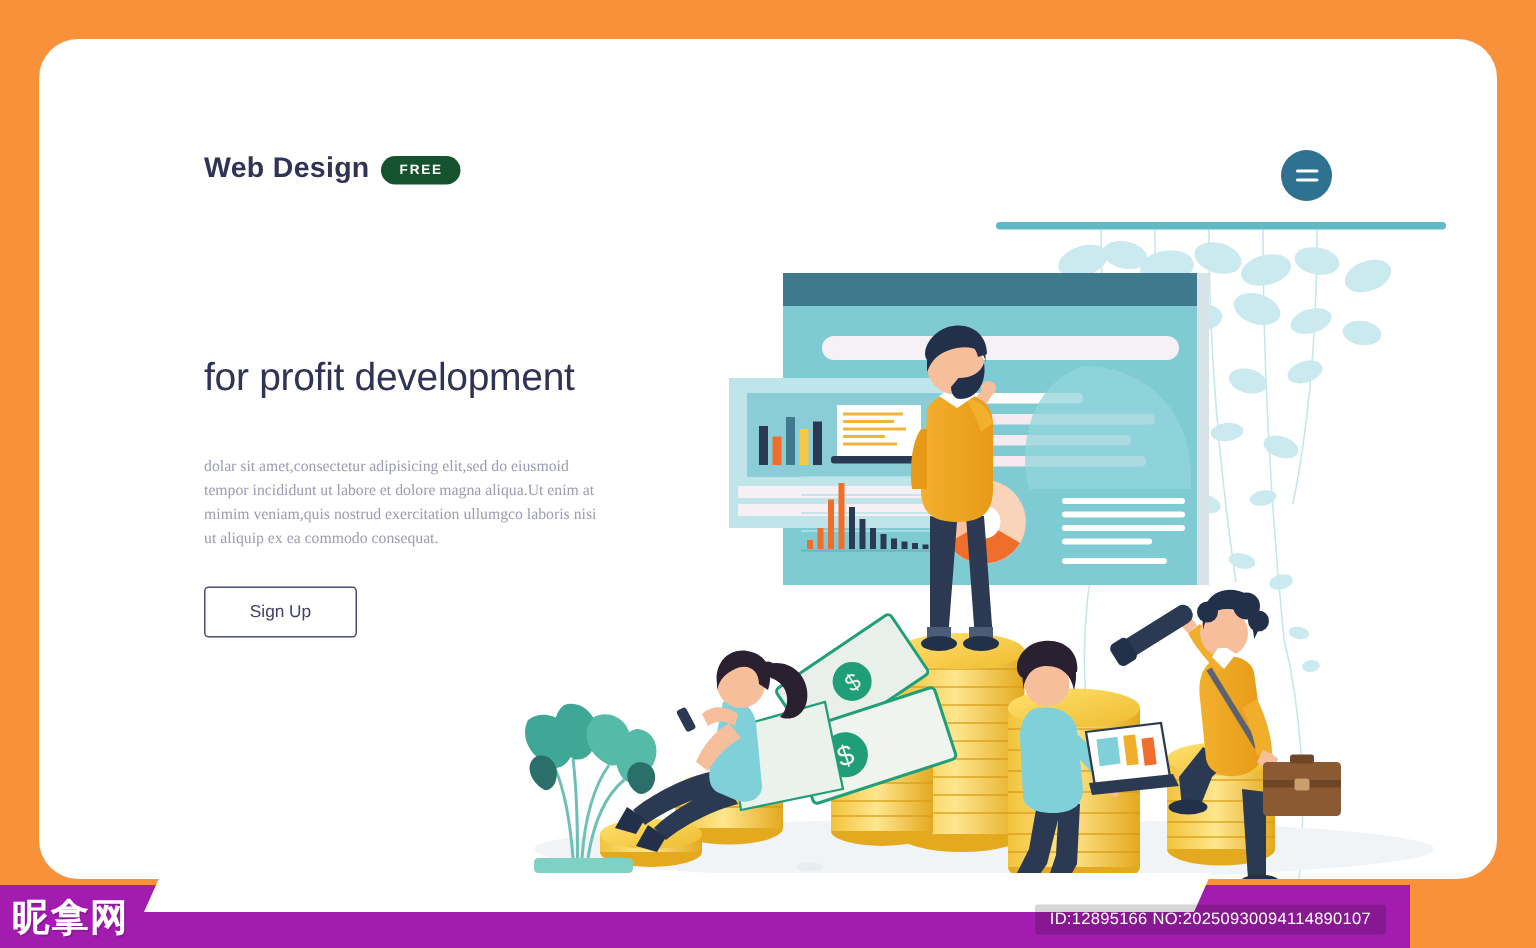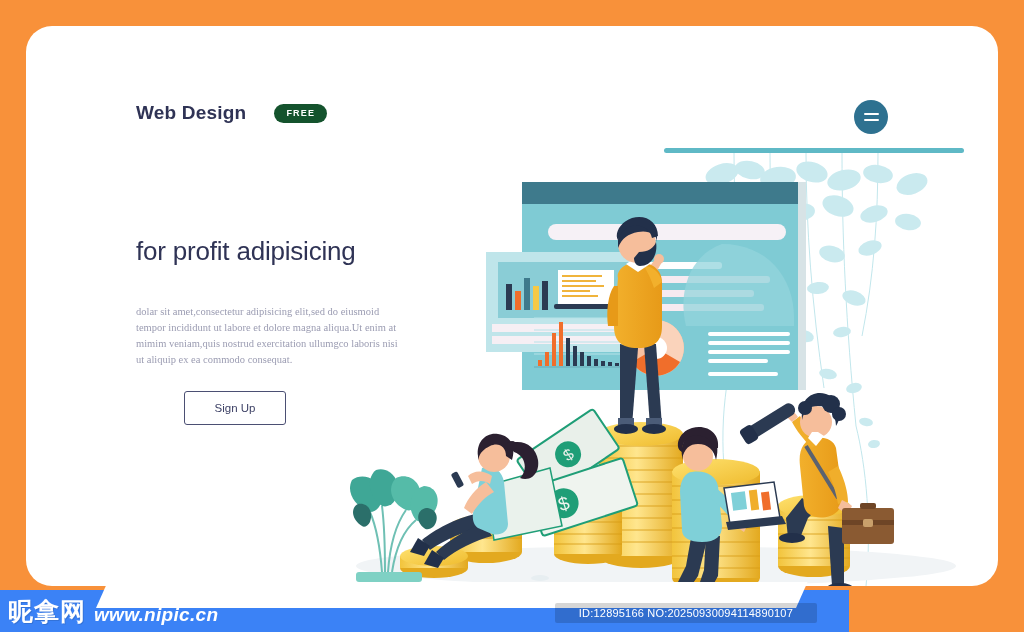--- a/index.html
+++ b/index.html
@@ -16,21 +16,21 @@
     position:absolute;
     left:26px;top:26px;width:972px;height:560px;
     background:#ffffff;
     border-radius:26px;
     overflow:hidden;
   }
 
   
   .brand{
     position:absolute;left:110px;top:76px;
-    display:flex;align-items:center;gap:28px;
+    display:flex;align-items:center;gap:8px;
   }
   .brand-name{
     font-size:19px;font-weight:bold;color:#2F3355;letter-spacing:.2px;
   }
   .badge-free{
     background:#14532d;color:#ffffff;
     font-size:9px;font-weight:bold;letter-spacing:1.2px;
     padding:5px 12px;border-radius:11px;line-height:1;
   }
   .menu-btn{
@@ -55,50 +55,50 @@
   .hero p{
     margin:38px 0 0 0;width:268px;
     font-family:"Liberation Serif", serif;
     font-size:10.5px;line-height:1.55;color:#9B9CB2;
   }
   .btn-signup{
     margin-top:22px;display:inline-block;
     width:100px;padding:10px 0;text-align:center;
     border:1px solid #4B4F73;border-radius:3px;
     background:#ffffff;color:#3E4266;
-    font-size:11.5px;cursor:pointer;margin-left:48px;
+    font-size:11.5px;cursor:pointer;
   }
 
   
   .illus{position:absolute;left:300px;top:100px;width:660px;height:480px;}
   .illus svg{display:block;width:100%;height:100%;}
 
   
   .wm-bar{
-    position:absolute;left:0;bottom:0;width:849px;height:42px;
-    background:#3b82f6;
+    position:absolute;left:0;bottom:0;width:940px;height:42px;
+    background:#a21caf;
   }
   .wm-left{
     position:absolute;left:8px;bottom:4px;
     display:flex;align-items:flex-end;gap:8px;
   }
   .wm-cn{
     font-size:25px;font-weight:bold;color:#ffffff;letter-spacing:1px;
     text-shadow:1px 1px 0 rgba(0,0,0,.12);
     font-family:"DejaVu Sans", sans-serif;
   }
   .wm-url{
     font-size:19px;font-weight:bold;font-style:italic;color:#ffffff;
     letter-spacing:.3px;padding-bottom:2px;
   }
   .wm-id{
-    position:absolute;right:32px;bottom:9px;
+    position:absolute;right:16px;bottom:9px;
     background:rgba(0,0,0,.16);
     color:#ffffff;font-size:11px;letter-spacing:.2px;
-    padding:4px 24px;border-radius:2px;
+    padding:4px 10px;border-radius:2px;
   }
   
   .wm-sweep{
     position:absolute;left:96px;bottom:24px;width:700px;height:26px;
     background:#ffffff;transform:skewX(-24deg);transform-origin:left bottom;
   }
 </style>
 </head>
 <body>
 
@@ -512,29 +512,28 @@
       <span class="brand-name">Web Design</span>
       <span class="badge-free">FREE</span>
     </div>
 
     <div class="menu-btn">
       <i></i>
       <i></i>
     </div>
 
     <div class="hero">
-      <h2>for profit adipisicing</h2>
+      <h2>for profit development</h2>
       <p>dolar sit amet,consectetur adipisicing elit,sed do eiusmoid tempor incididunt ut labore et dolore magna aliqua.Ut enim at mimim veniam,quis nostrud exercitation ullumgco laboris nisi ut aliquip ex ea commodo consequat.</p>
       <div class="btn-signup">Sign Up</div>
     </div>
 
   </div>
 
   <div class="wm-bar">
     <div class="wm-sweep"></div>
     <div class="wm-left">
       <span class="wm-cn">昵拿网</span>
-      <span class="wm-url">www.nipic.cn</span>
     </div>
     <div class="wm-id">ID:12895166 NO:20250930094114890107</div>
   </div>
 
 </div>
 
 </body></html>

